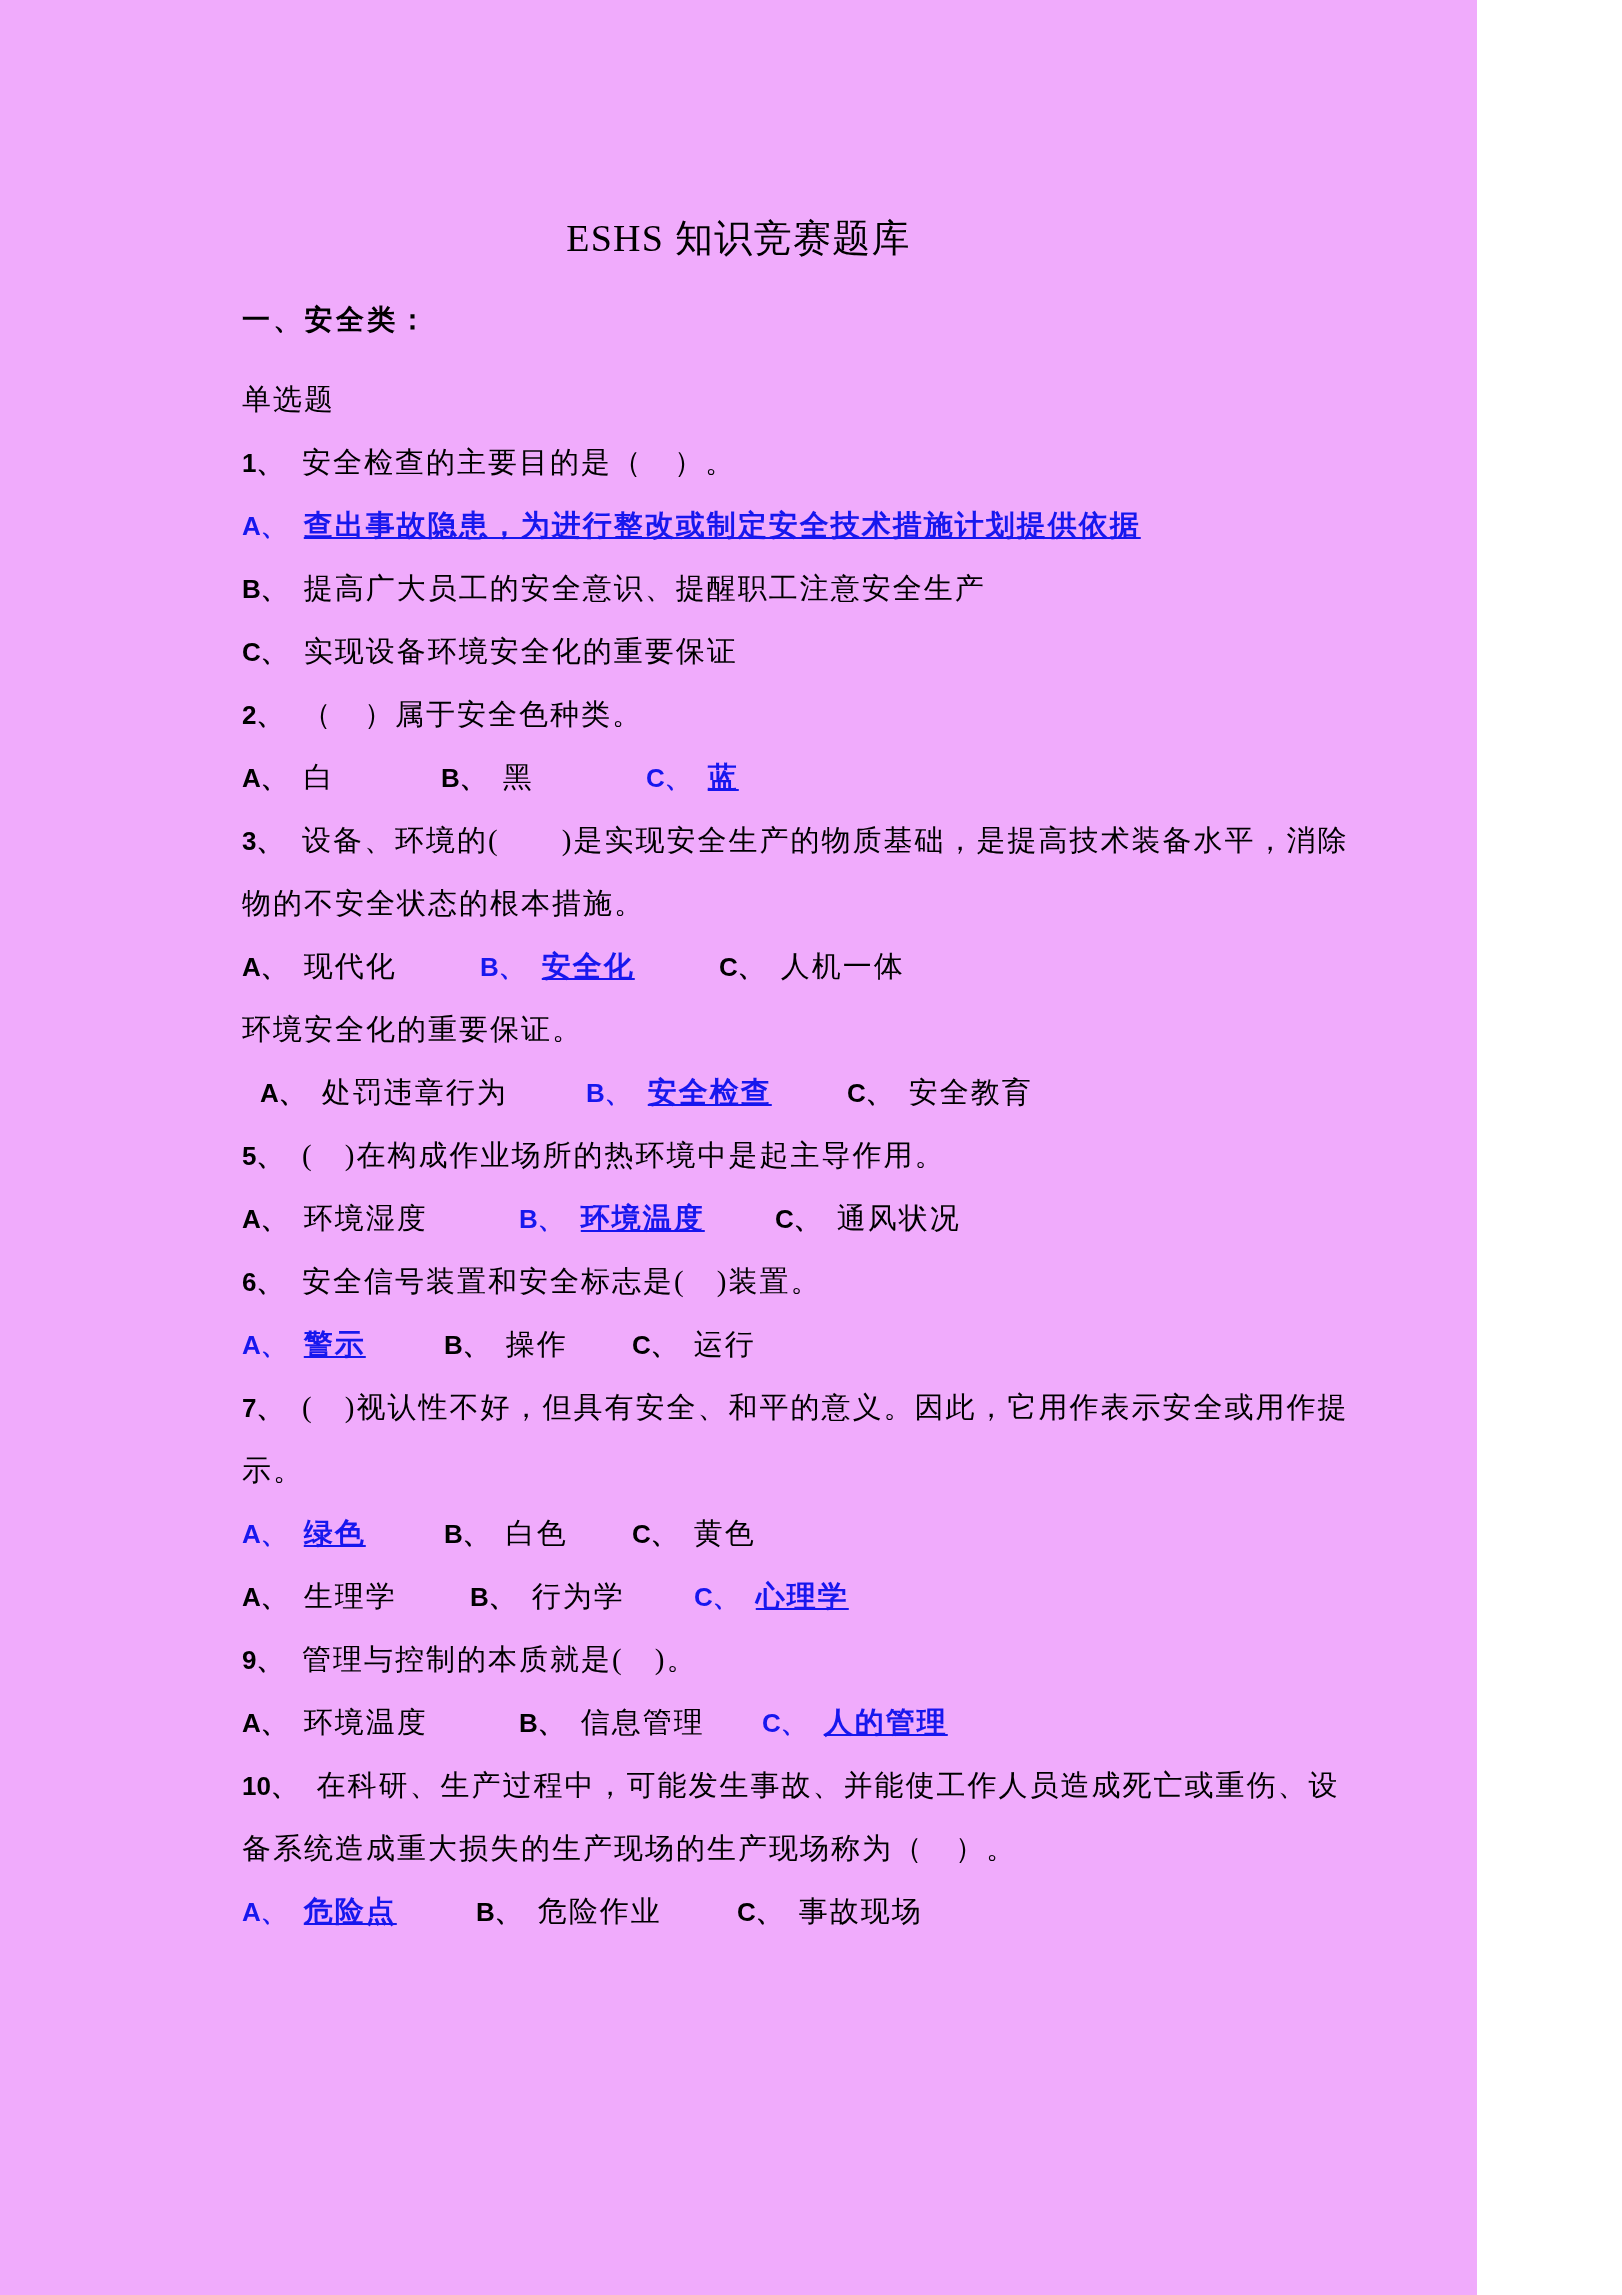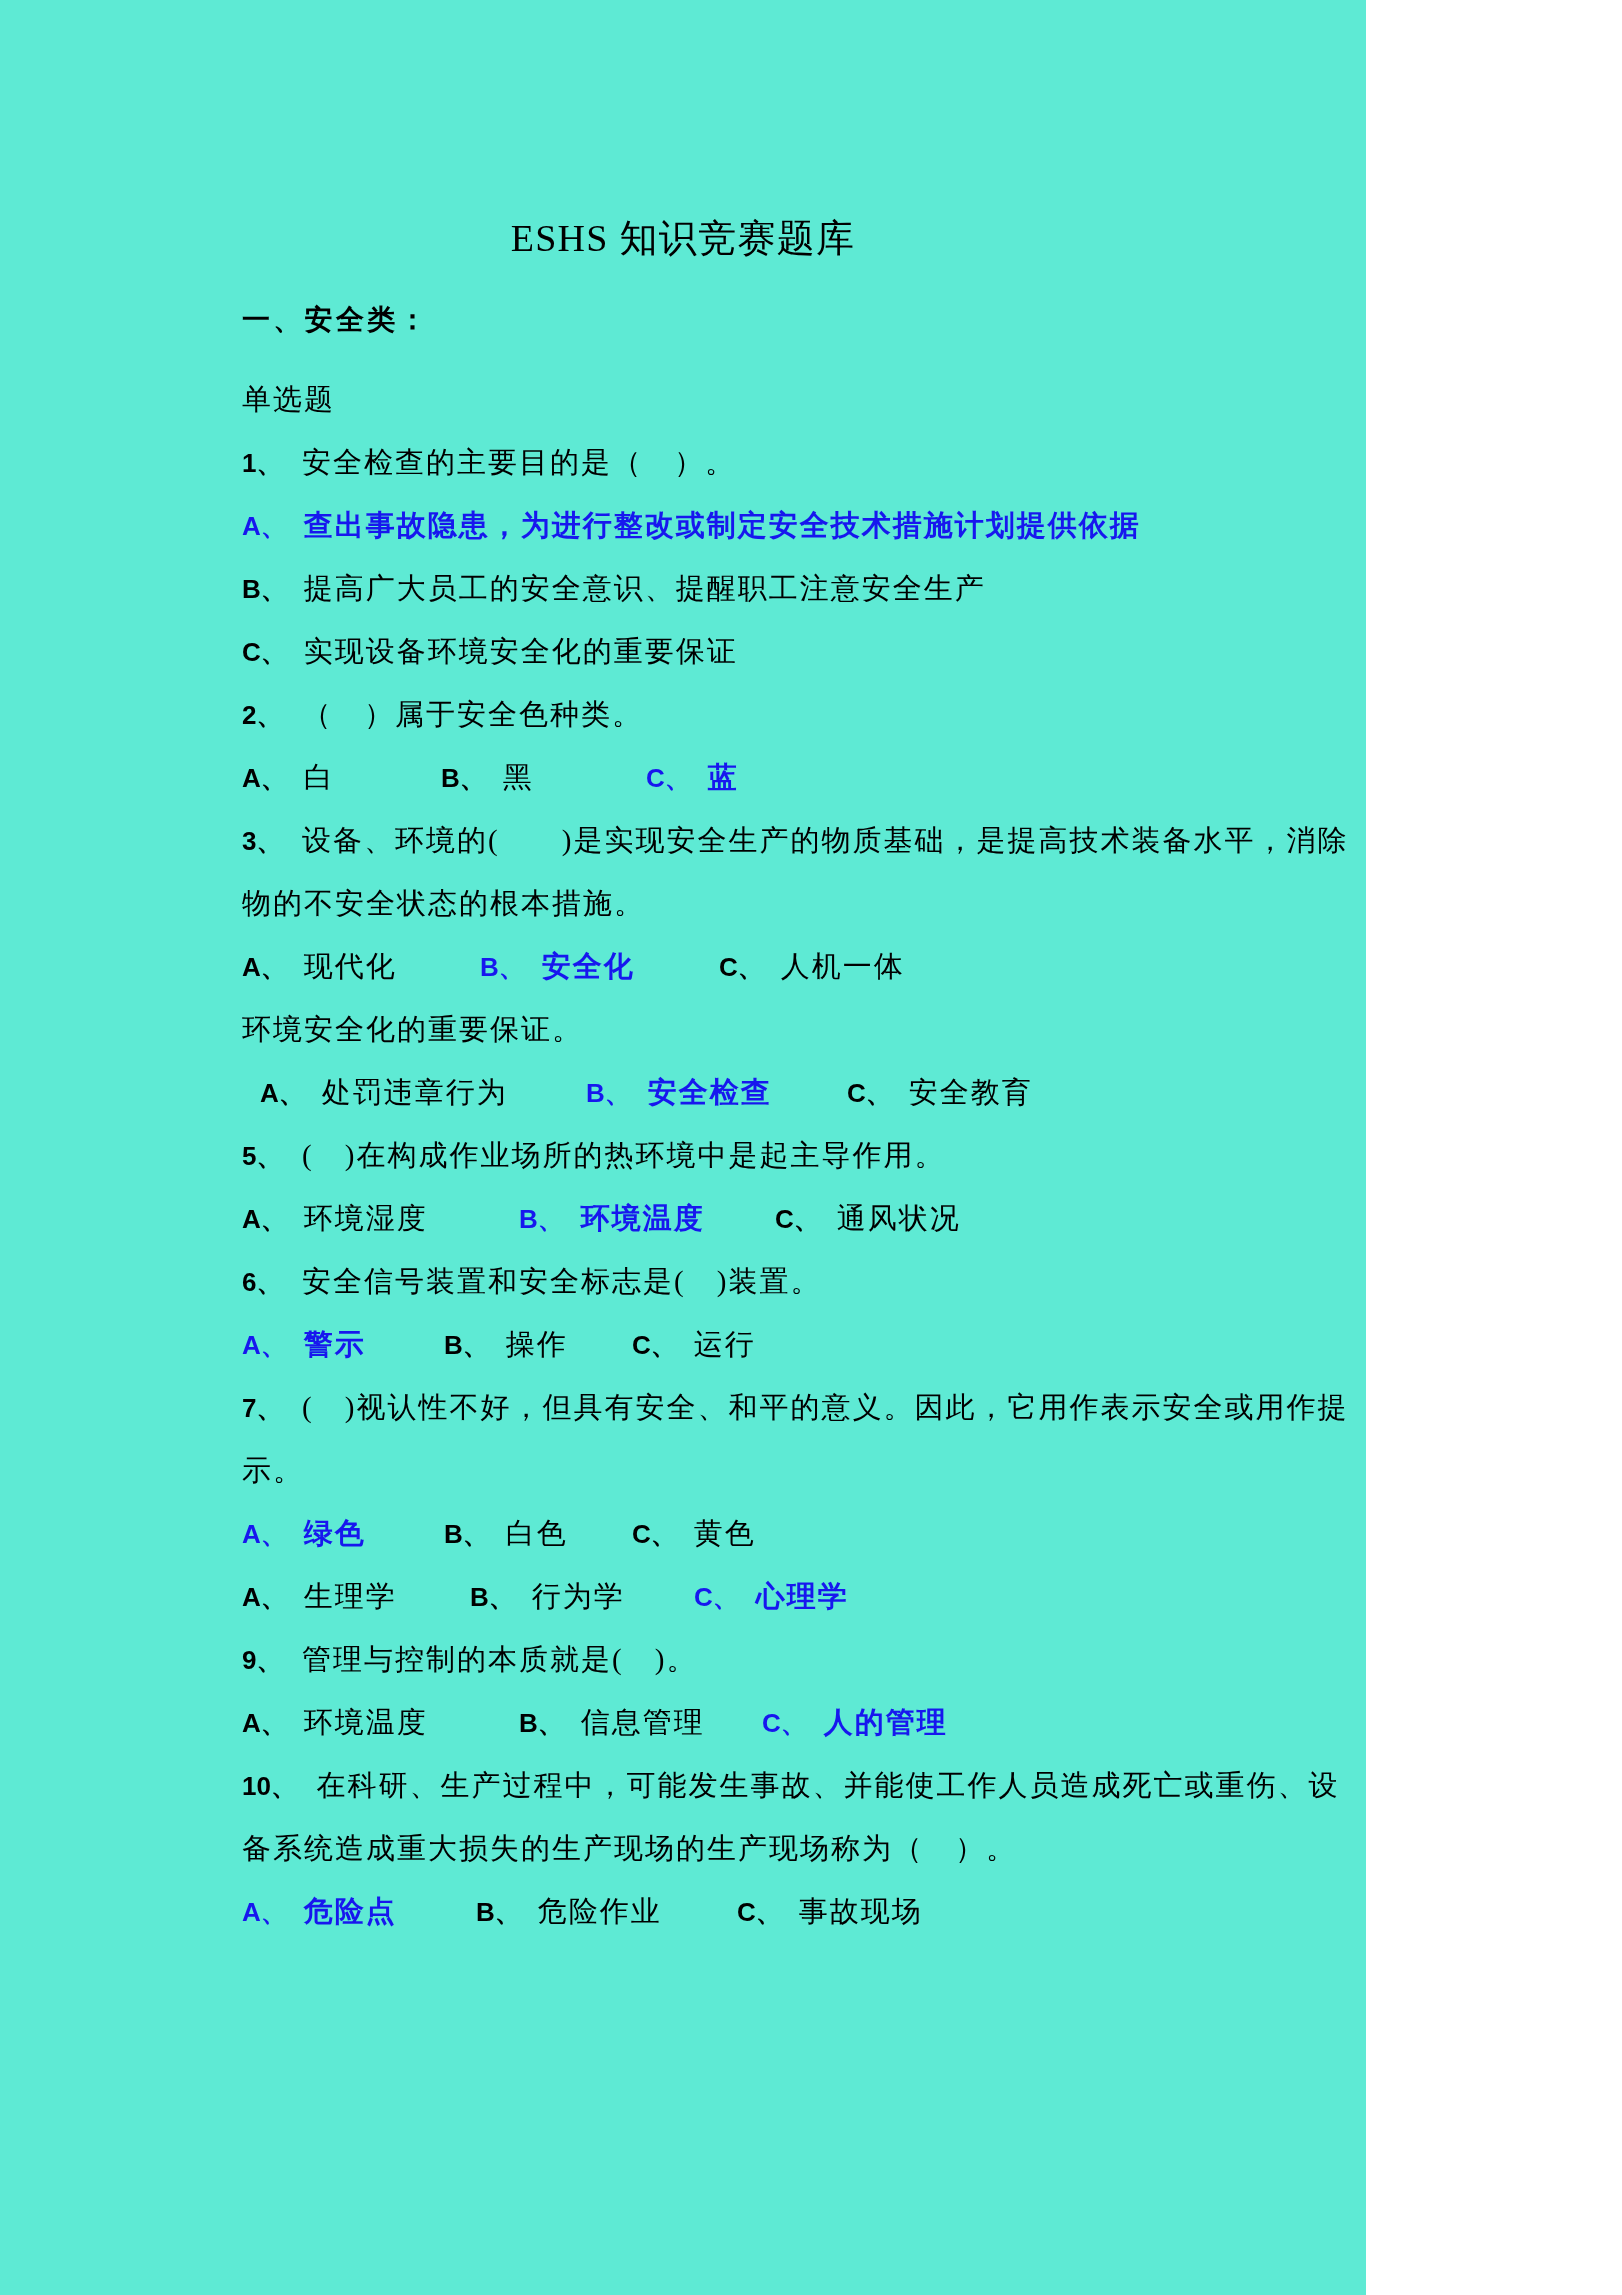--- a/index.html
+++ b/index.html
@@ -3,23 +3,23 @@
 <meta charset="utf-8">
 <style>
   html,body { margin:0; padding:0; background:#ffffff; }
   body {
     width:1623px; height:2295px;
     font-family:"Liberation Serif", serif;
     color:#000000;
   }
   .page {
     position:relative; box-sizing:border-box;
-    width:1366px; height:2295px;
+    width:1477px; height:2295px;
     padding:207px 242px 16px 242px;
-    background:#5eead4; overflow:hidden;
+    background:#f0abfc; overflow:hidden;
   }
   .line {
     position:relative;
     height:63px; line-height:63px;
     font-size:29px; letter-spacing:2px;
     white-space:nowrap;
   }
   .title-line {
     text-align:center;
     font-size:38px; letter-spacing:1.3px;
@@ -31,21 +31,21 @@
   .sub-line { margin-top:17px; }
   .qnum, .ol {
     font-family:"Liberation Sans", sans-serif;
     font-weight:bold; font-size:26px; letter-spacing:0;
   }
   .qtext { margin-left:19.6px;margin-top:6px; }
   .qcont { margin-left:0; }
   .ot { margin-left:17px; }
   .opt { position:absolute; top:0; }
   .ans { color:#1717ee; }
-  .ans .ot, .ans.ot, .line.ans .qtext, .line.ans .ot { font-weight:bold; }
+  .ans .ot, .ans.ot, .line.ans .qtext, .line.ans .ot { font-weight:bold;text-decoration:underline; }
   .line.ans { color:#1717ee; font-weight:bold; }
 </style>
 </head>
 <body>
 
 <div class="page">
 
   <div class="line title-line">ESHS 知识竞赛题库</div>
 
   <div class="line heading-line">一、安全类：</div>

